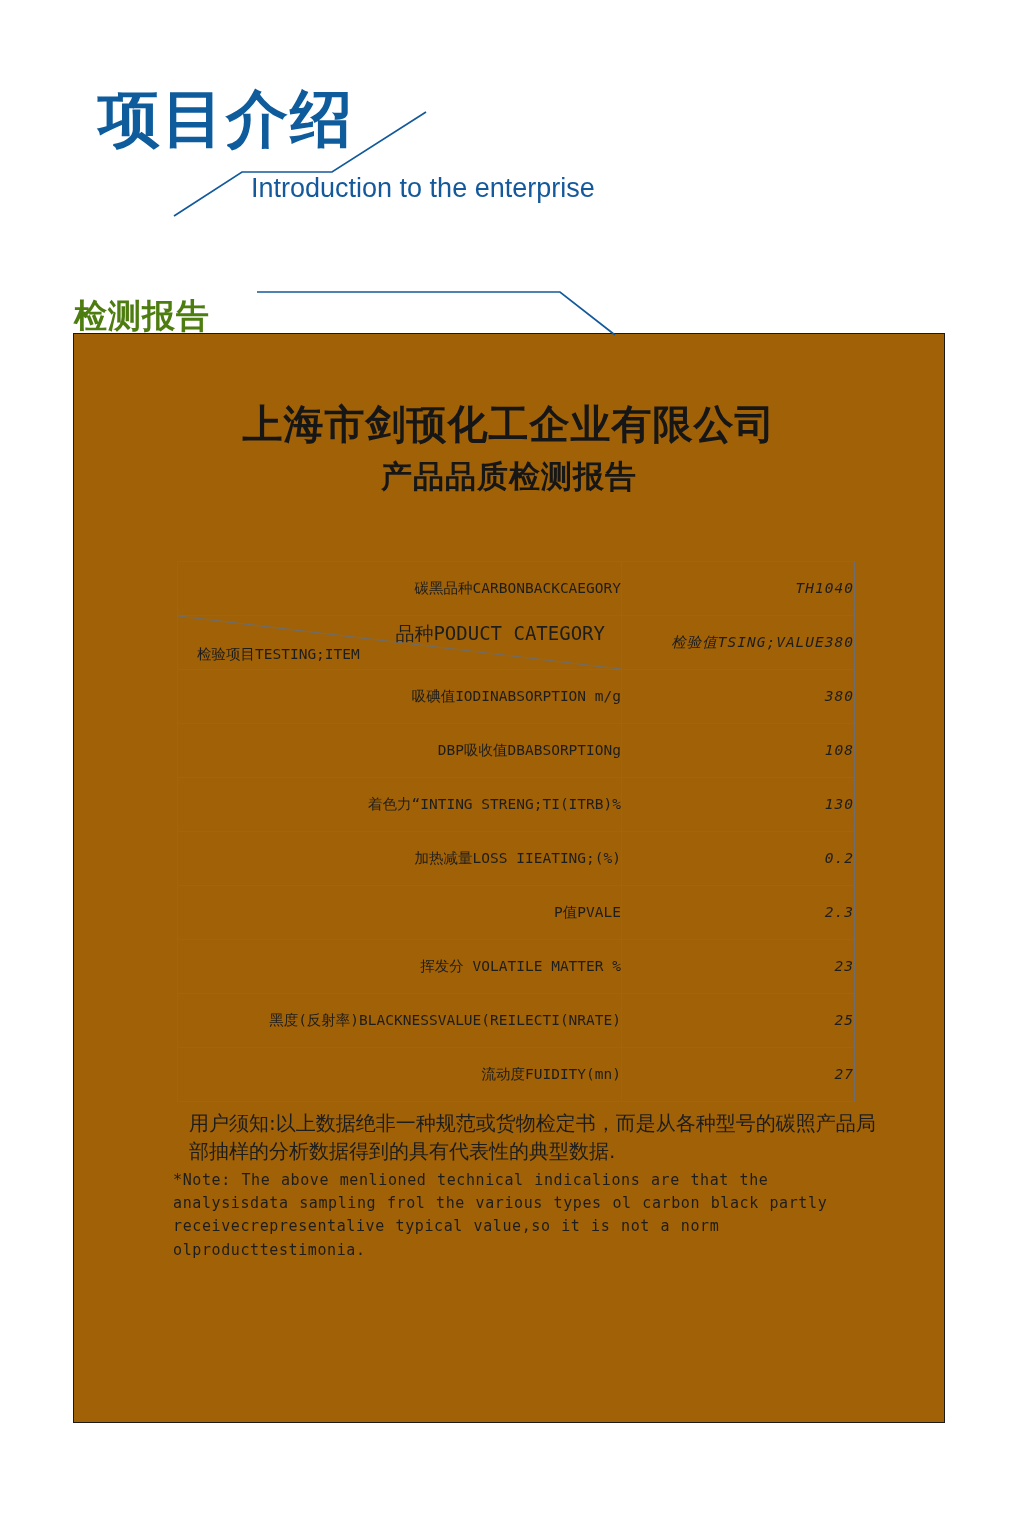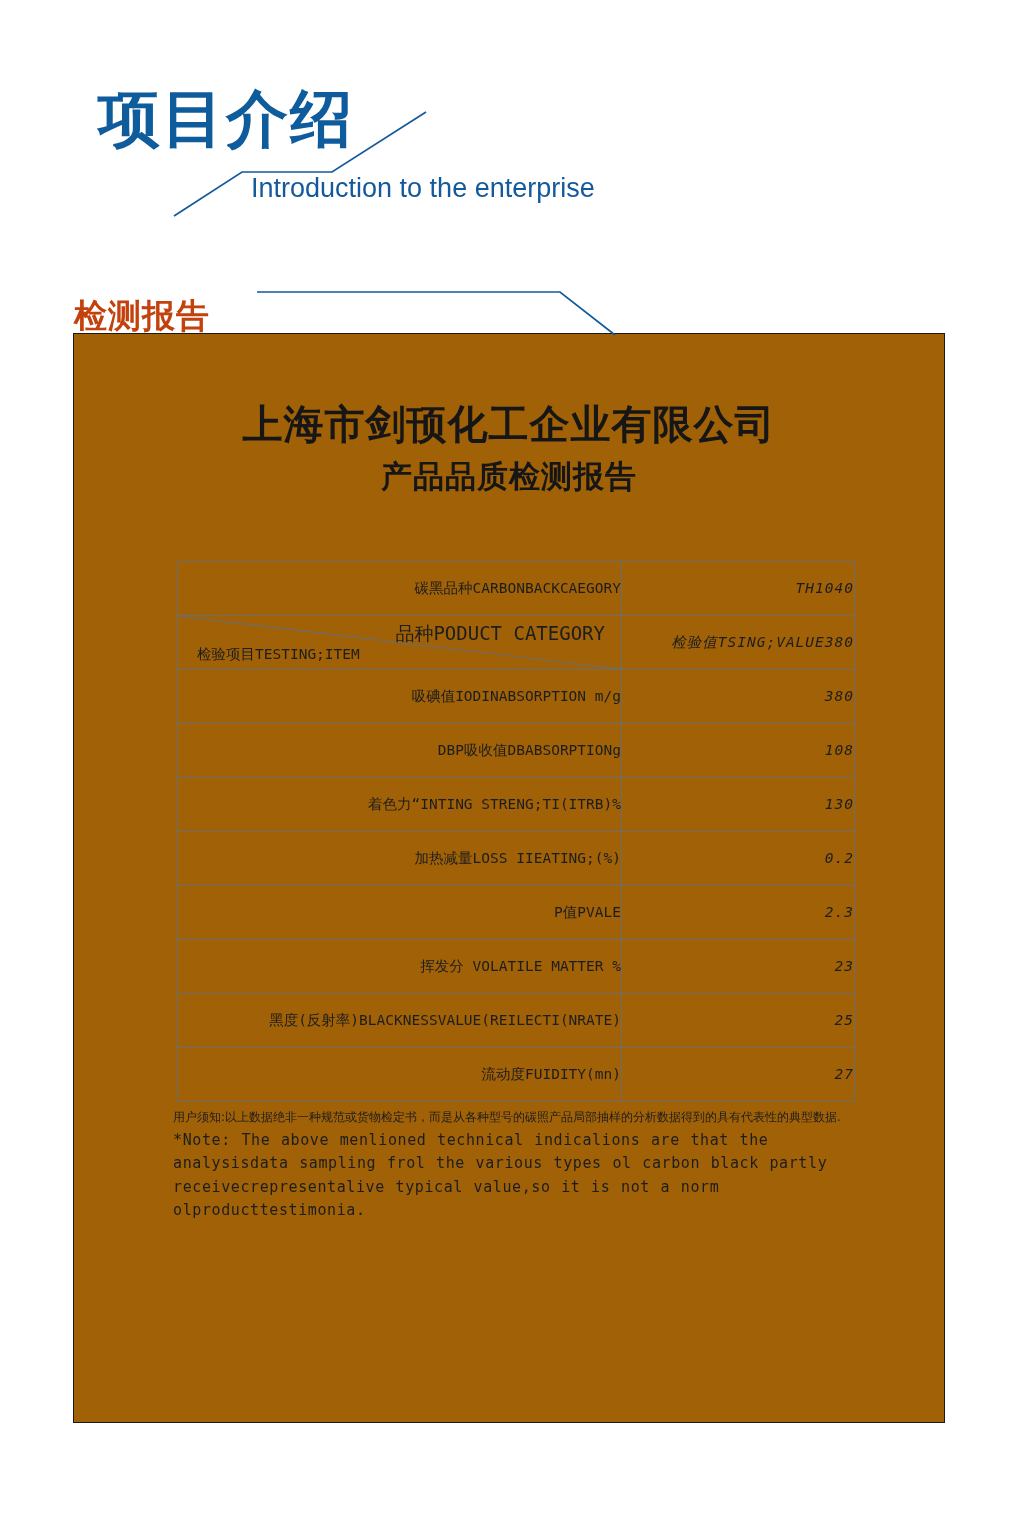--- a/index.html
+++ b/index.html
@@ -60,21 +60,21 @@
     height: 120px;
   }
 
   
   .section-title {
     position: absolute;
     left: 74px;
     top: 294px;
     font-size: 33px;
     font-weight: bold;
-    color: #c2410c;
+    color: #4d7c0f;
     letter-spacing: 1px;
     white-space: nowrap;
     z-index: 5;
   }
 
   .section-deco {
     position: absolute;
     left: 255px;
     top: 285px;
     width: 380px;
@@ -190,25 +190,26 @@
   
   .notes {
     position: absolute;
     left: 99px;
     top: 775px;
     width: 700px;
   }
 
   .note-cn {
     font-family: "DejaVu Sans", "Liberation Sans", sans-serif;
-    font-size: 12px;
+    font-size: 20px;
     color: #1d1d1d;
     line-height: 1.42;
     letter-spacing: 0px;
     width: 690px;
+    margin-left: 16px;
   }
 
   .note-en {
     margin-top: 3px;
     font-family: "DejaVu Sans Mono", "Liberation Mono", monospace;
     font-size: 15px;
     color: #1d1d1d;
     line-height: 1.55;
     letter-spacing: 0.6px;
     width: 698px;

